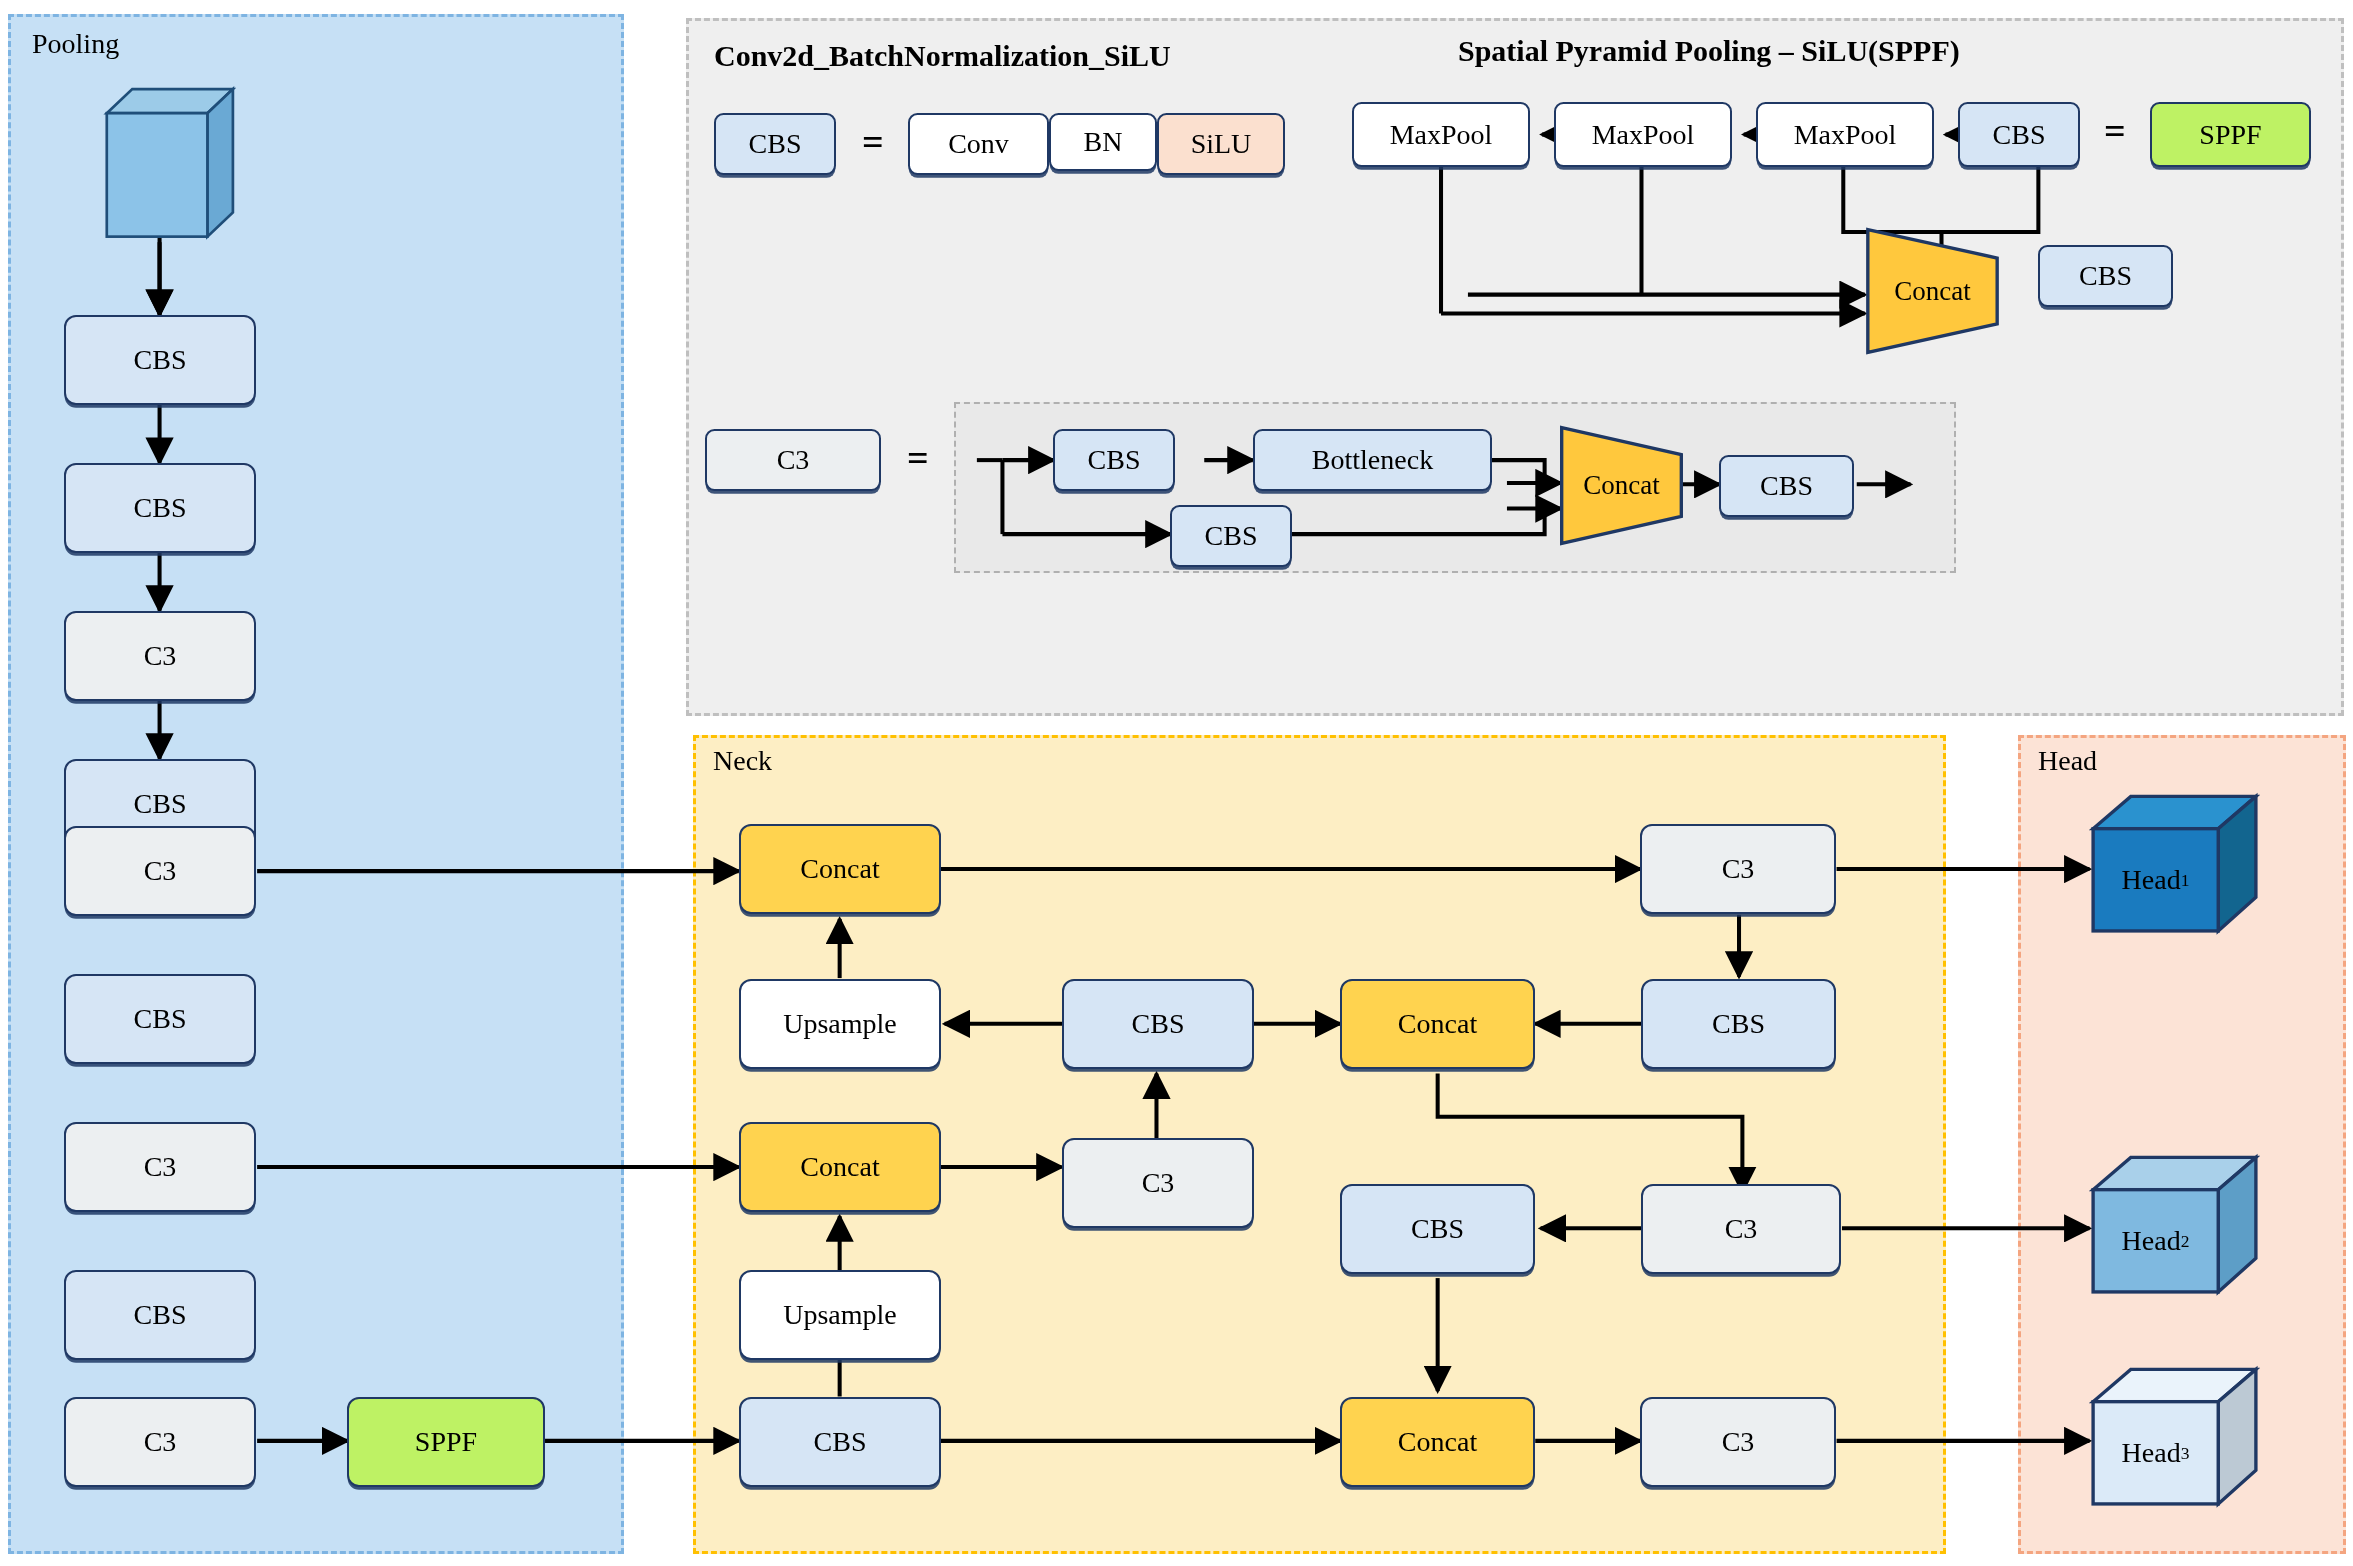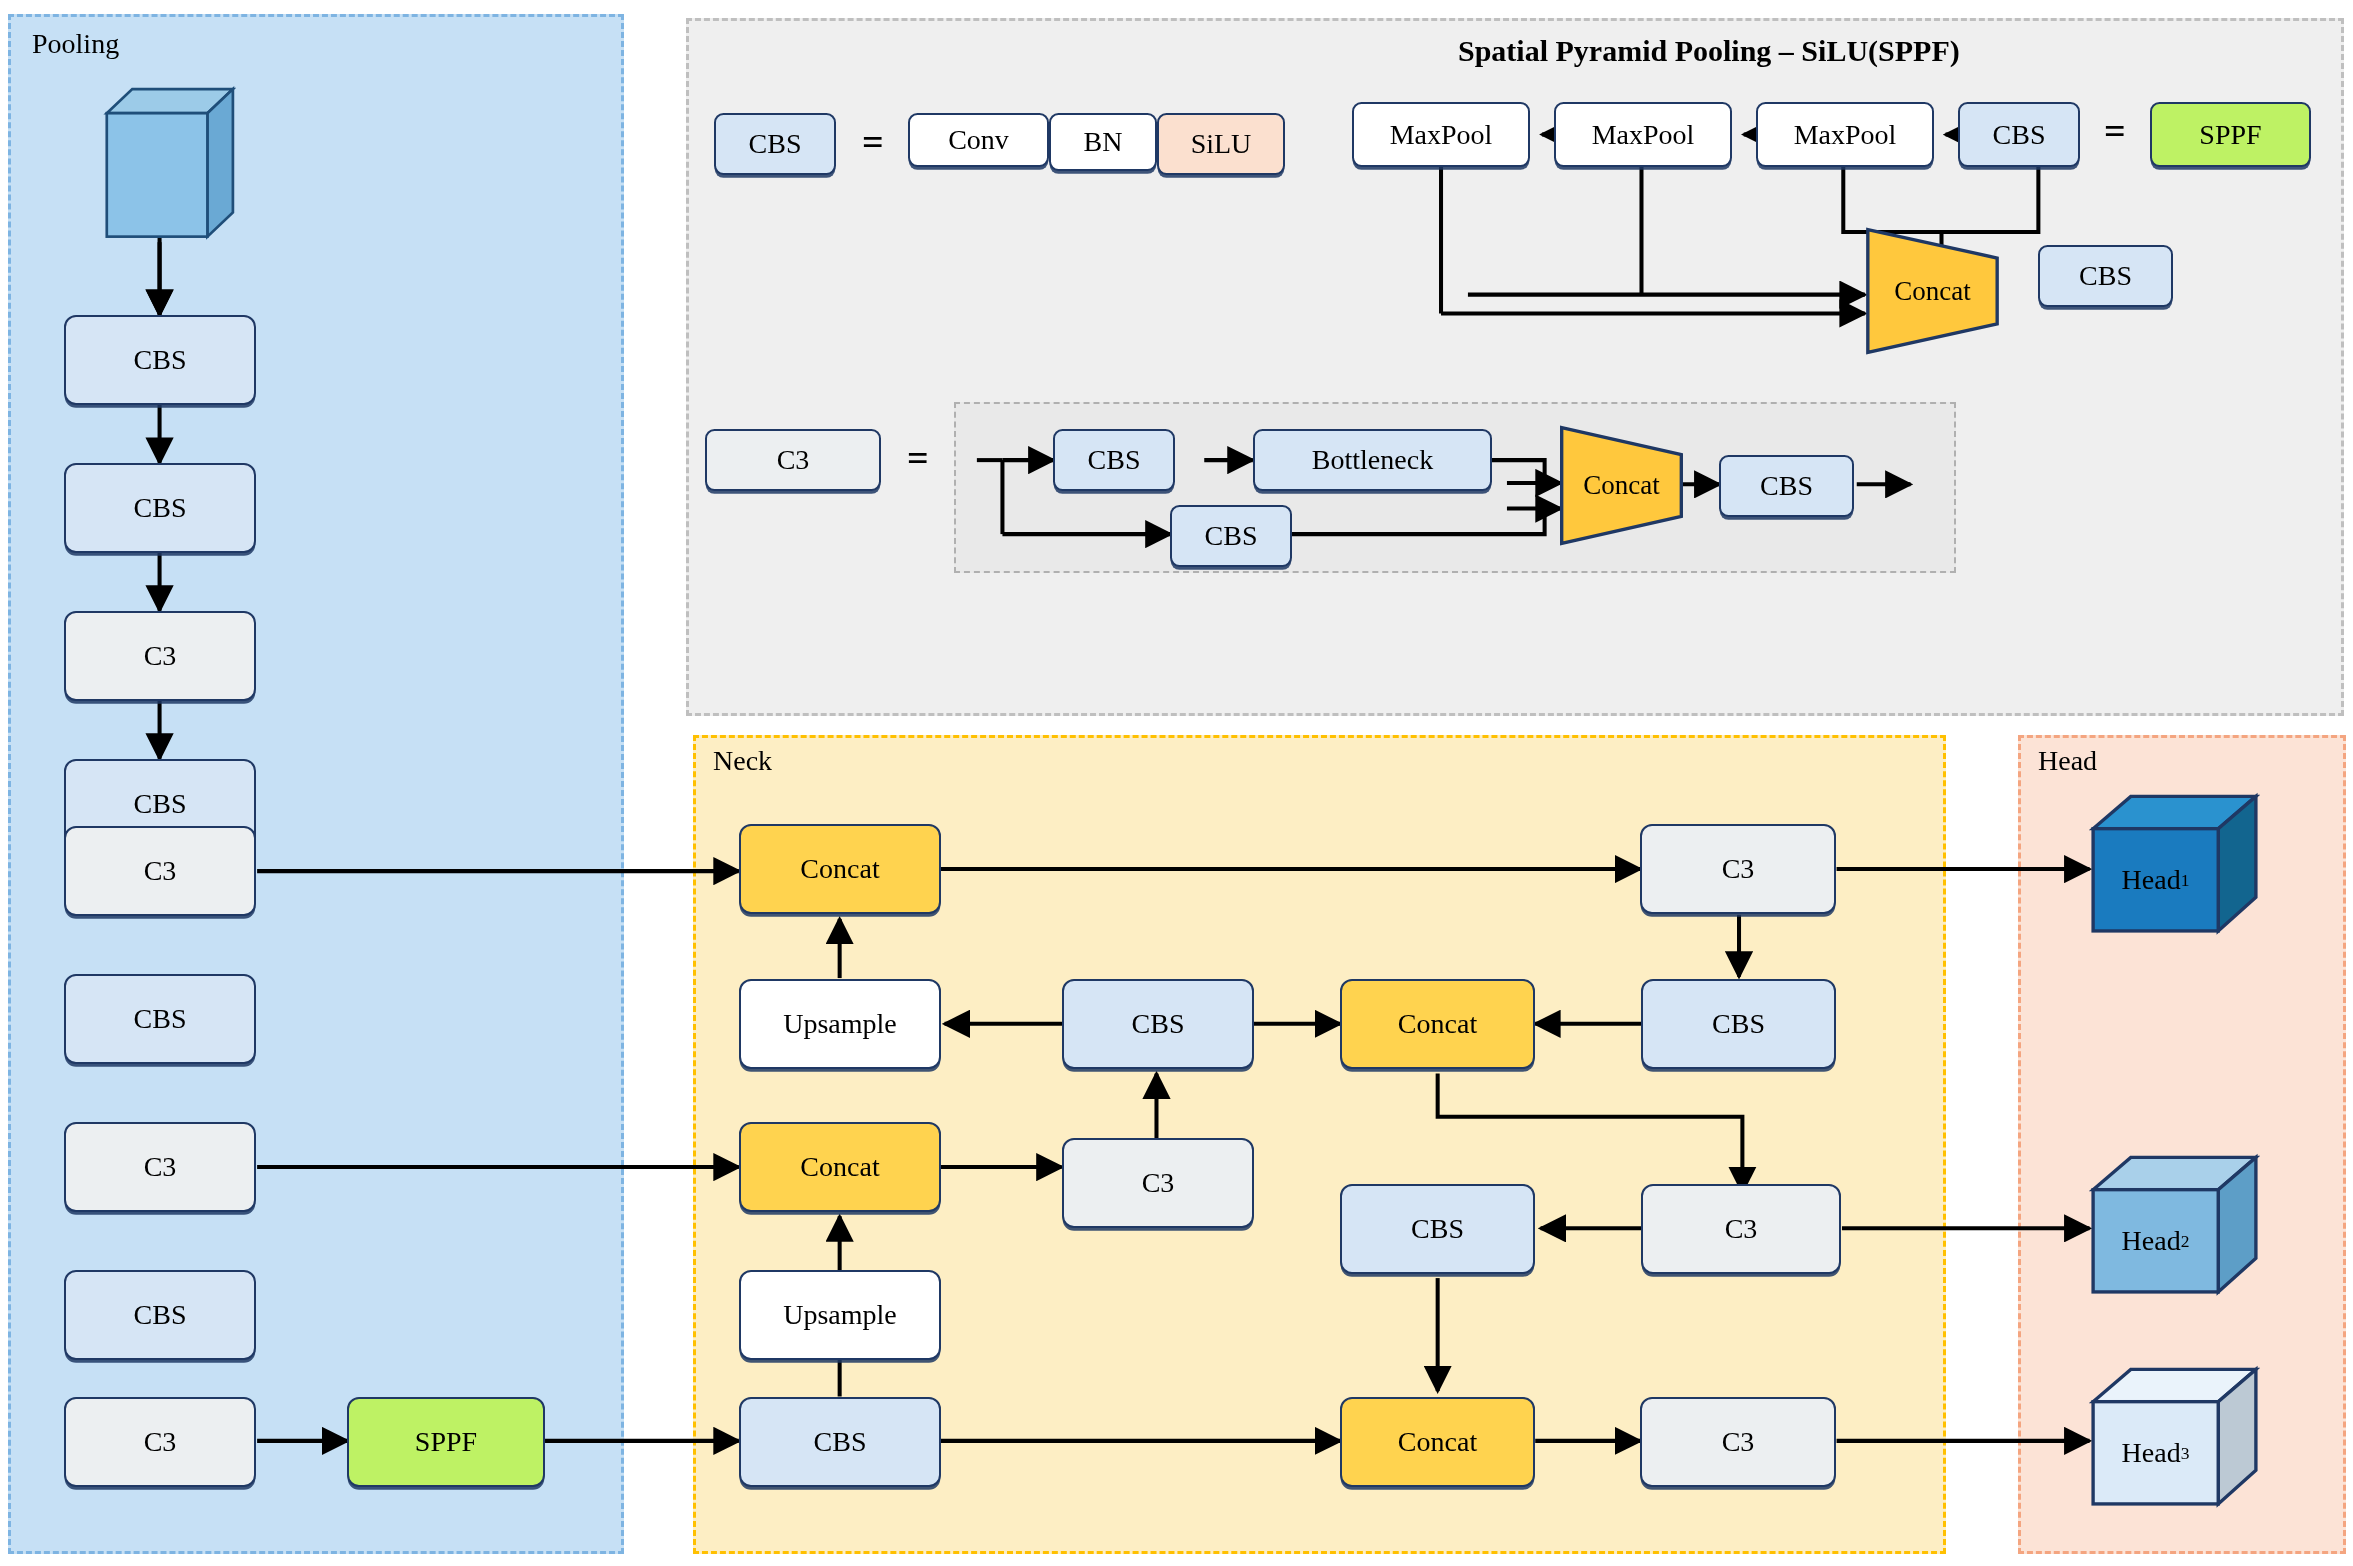--- a/index.html
+++ b/index.html
@@ -162,27 +162,28 @@
     <span>CBS</span>
     </div>
   <div class="node n-c3" style="left:64px;top:1397px;width:192px;height:90px;">
     <span>C3</span>
     </div>
 
   <div class="node n-gray" style="left:347px;top:1397px;width:198px;height:90px;">
     <span>SPPF</span>
     </div>
 
+  <span class="legend-title" style="left:714px;top:39px;">Conv2d_BatchNormalization_SiLU</span>
 
   <div class="node n-cbs" style="left:714px;top:113px;width:122px;height:62px;border-radius:9.4px;">
     <span>CBS</span>
     </div>
   <span class="eq" style="left:862px;top:120px;">=</span>
 
-  <div class="flat" style="left:908px;top:113px;width:141px;height:54px;justify-content:center;">
+  <div class="flat" style="left:908px;top:113px;width:141px;height:62px;justify-content:center;">
     <span>Conv</span>
     </div>
   <div class="flat" style="left:1049px;top:113px;width:108px;height:58px;">
     <span>BN</span>
     </div>
   <div class="flat n-silu" style="left:1157px;top:113px;width:128px;height:62px;background:#fbe0cf;">
     <span>SiLU</span>
     </div>
 
   <span class="legend-title" style="left:1458px;top:34px;">Spatial Pyramid Pooling – SiLU(SPPF)</span>

